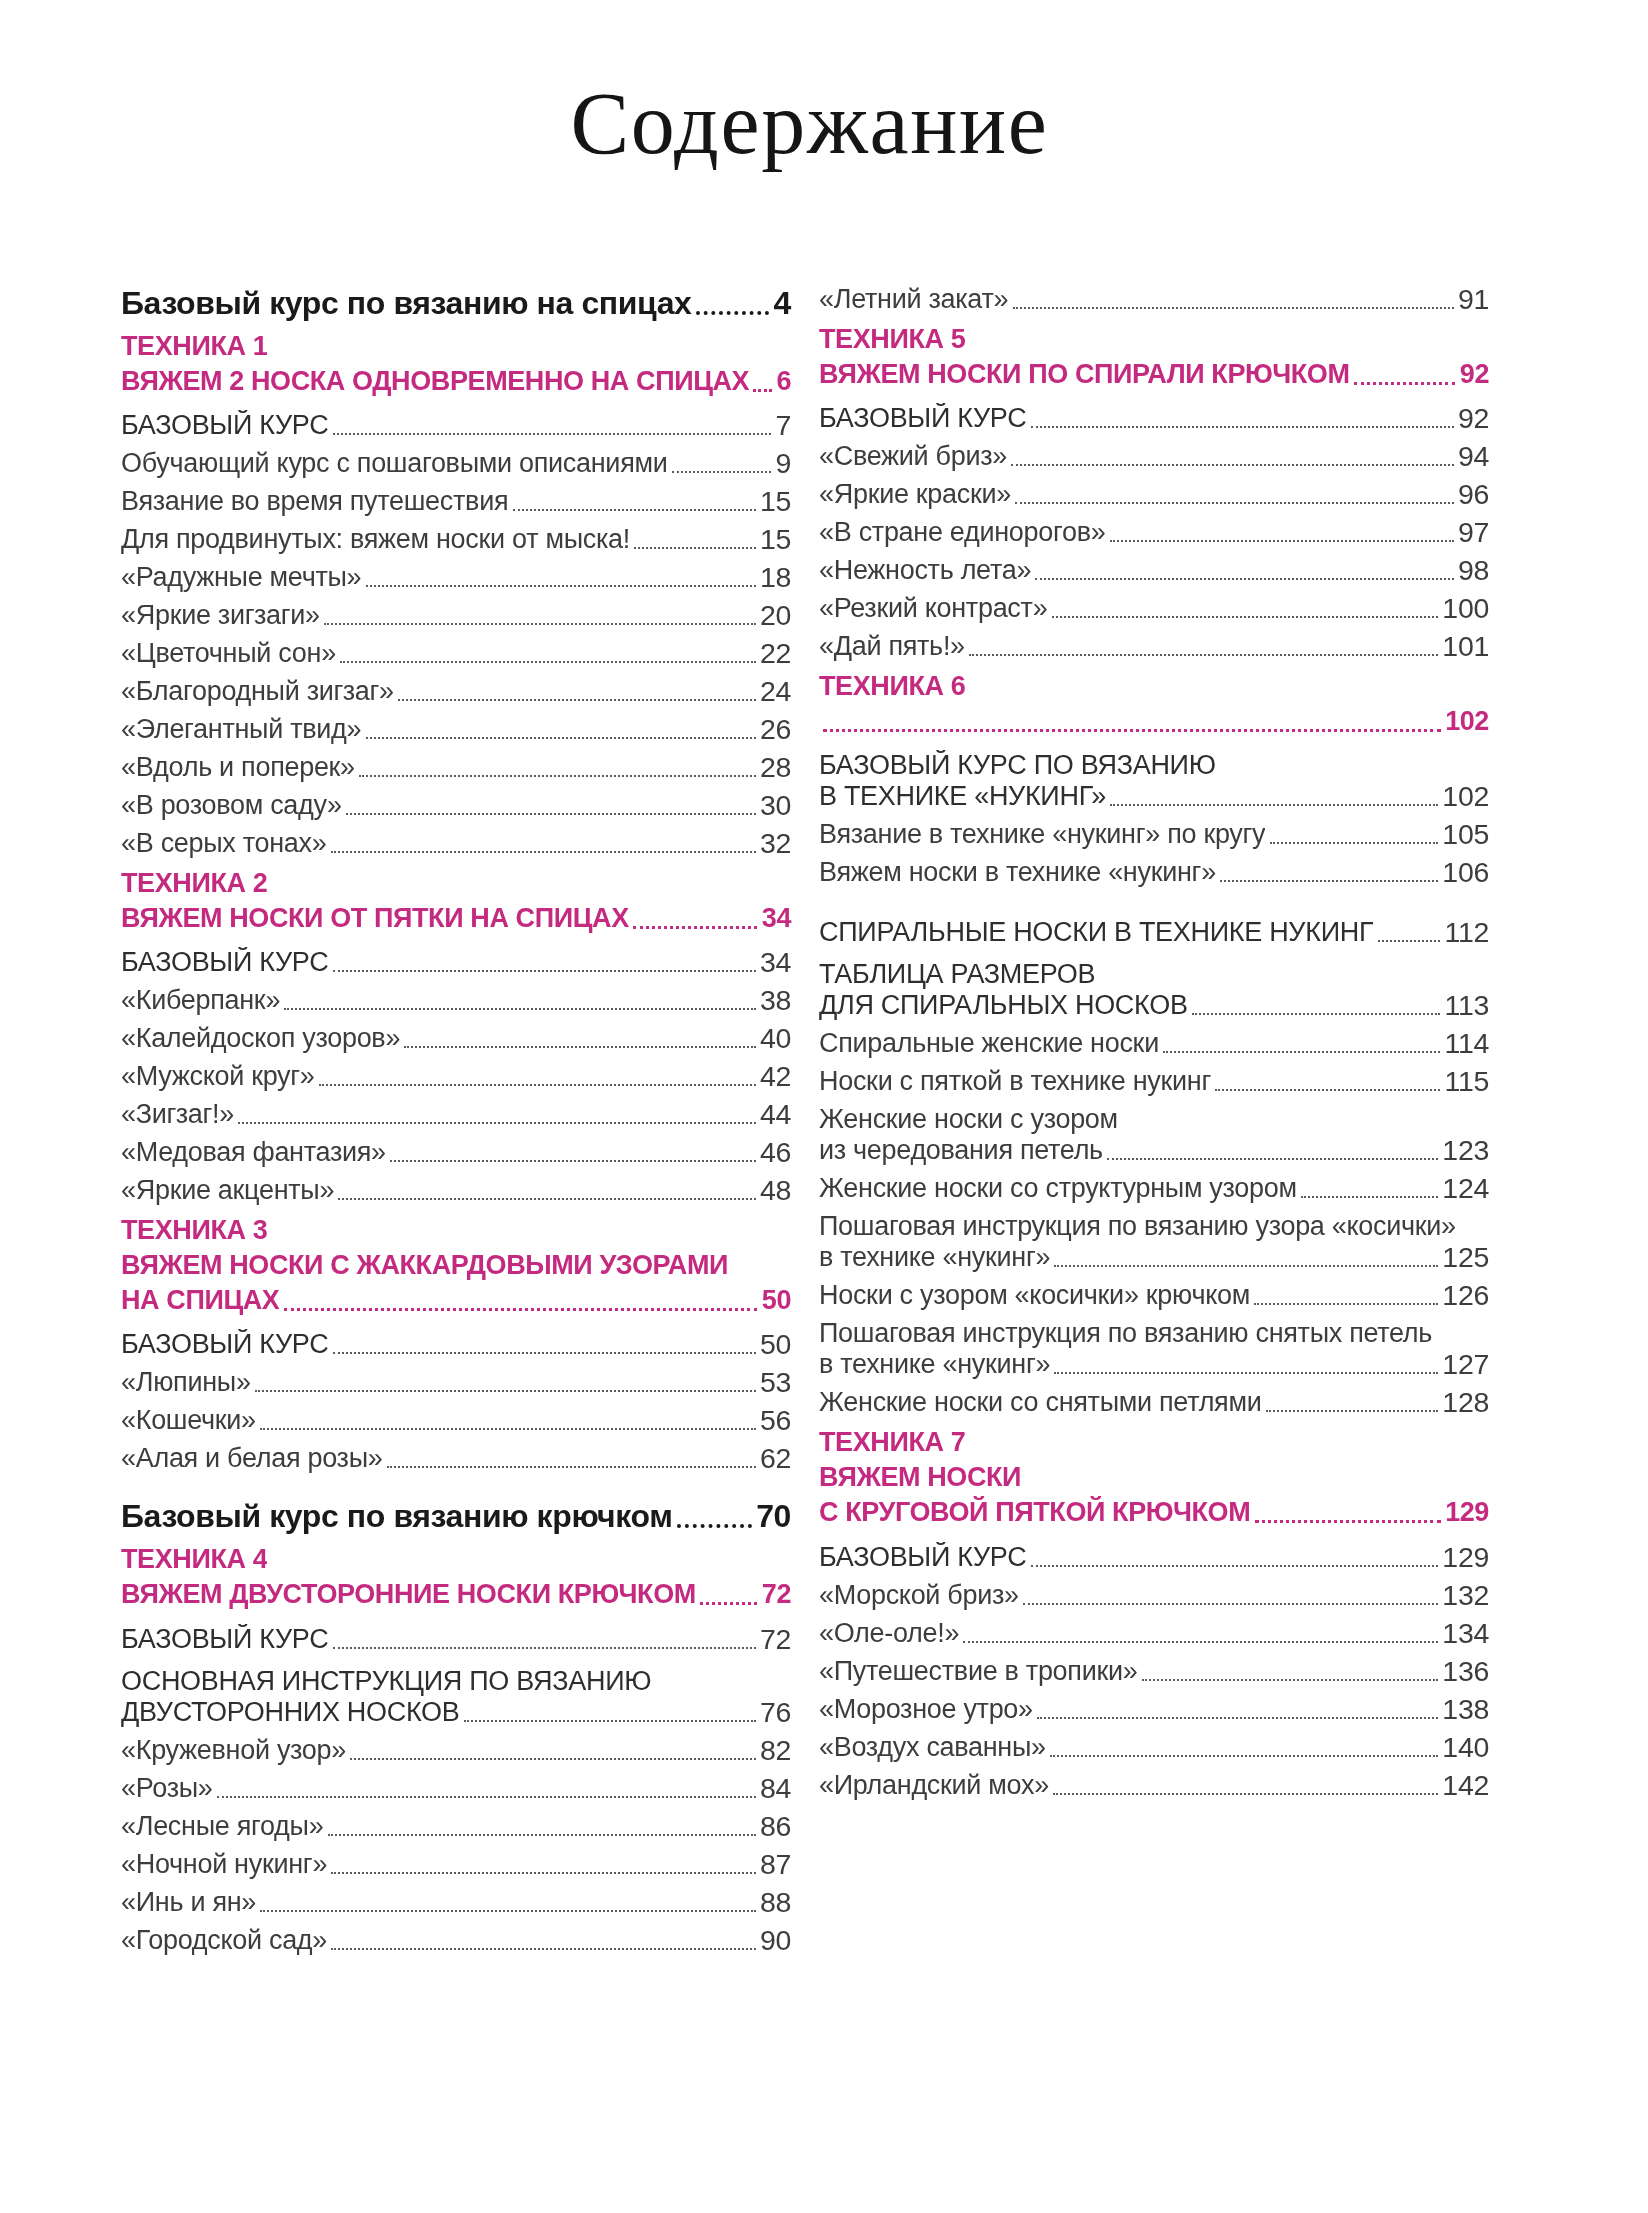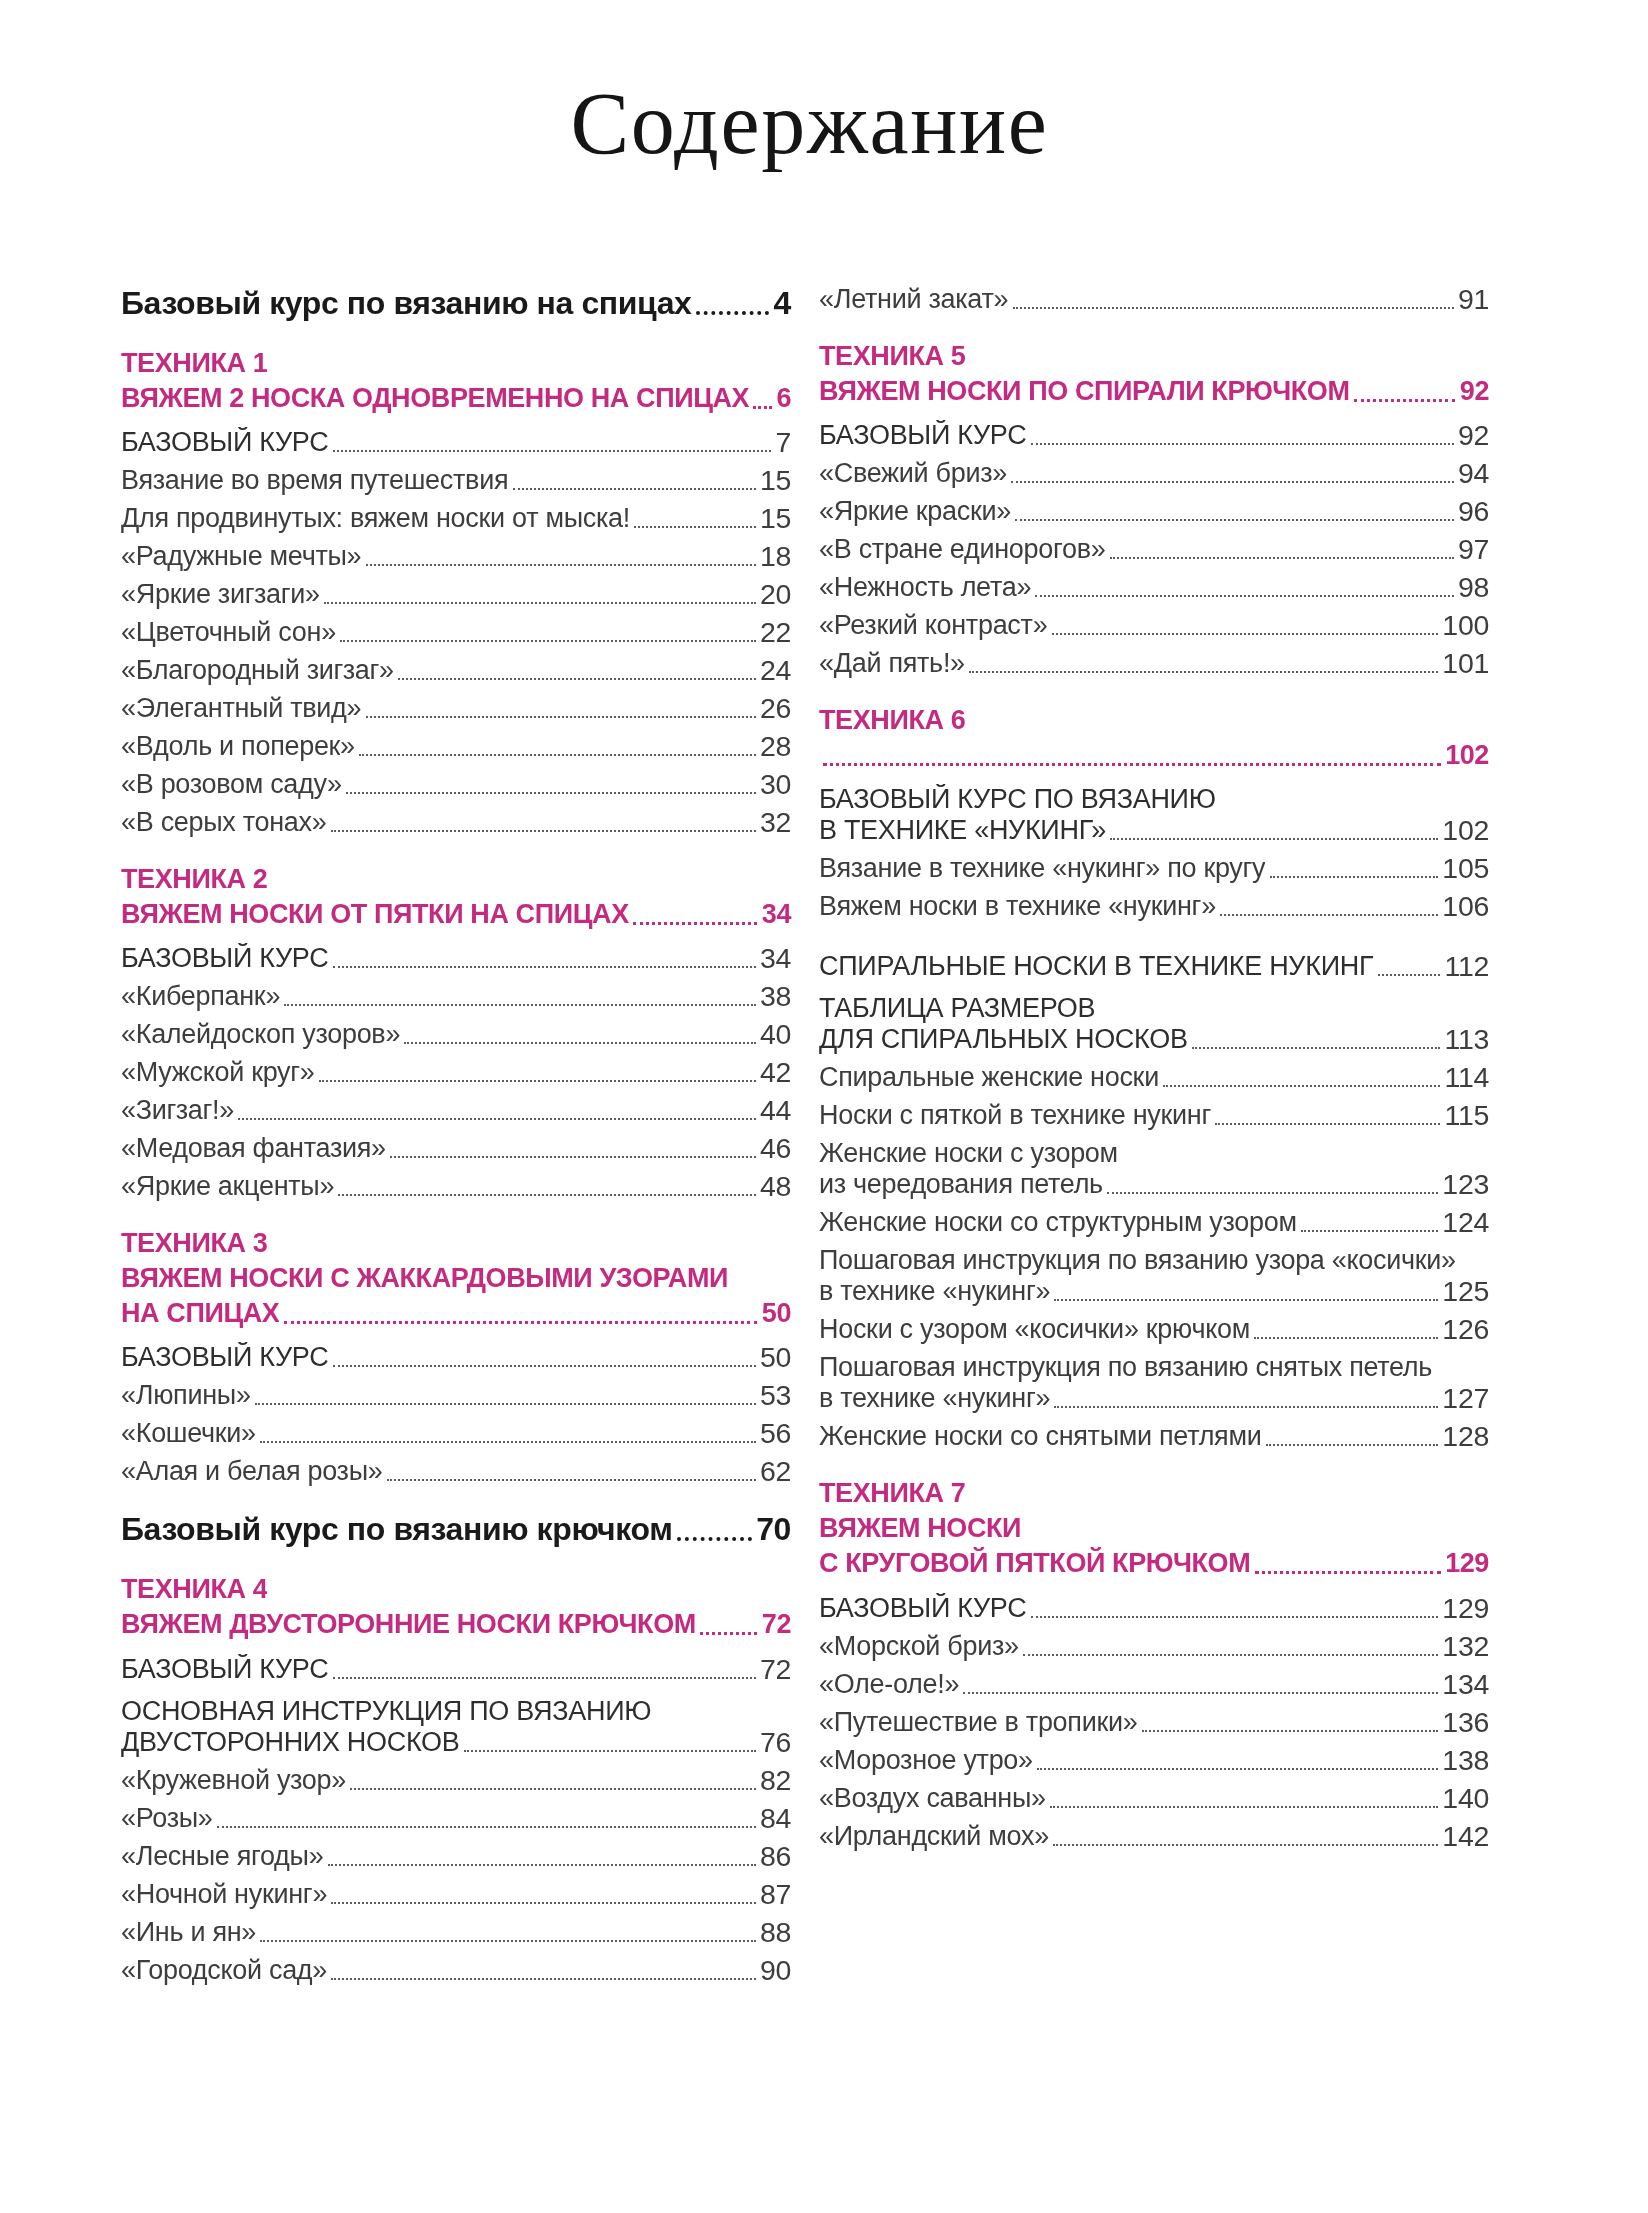--- a/index.html
+++ b/index.html
@@ -50,21 +50,21 @@
     border-bottom: 2.6px dotted #5c5c5c;
     margin: 0 4.3px 6px 4.3px;
   }
   .page-num { flex: 0 0 auto; font-size: 28.5px; color: #3d3d3d; }
 
   
   .item.subhead { margin-top: 11.2px; }
   .item.subhead .row { color: #2e2e2e; }
 
   
-  .item.technique { margin-top: 24px; }
+  .item.technique { margin-top: 7px; }
   .item.technique .row {
     line-height: 35px;
     font-weight: 700;
     font-size: 27px;
     letter-spacing: -0.4px;
     color: #c42a80;
   }
   .item.technique .leader { border-bottom: 3.5px dotted #c42a80; margin-bottom: 7px; }
   .item.technique .page-num { color: #c42a80; font-weight: 700; font-size: 27px; }
 
@@ -108,20 +108,27 @@
         </div>
         <div class="item subhead">
           <div class="row">
             <span class="txt">БАЗОВЫЙ КУРС</span>
             <span class="leader"></span>
             <span class="page-num">7</span>
           </div>
         </div>
         <div class="item entry">
           <div class="row">
+            <span class="txt">Обучающий курс с пошаговыми описаниями</span>
+            <span class="leader"></span>
+            <span class="page-num">9</span>
+          </div>
+        </div>
+        <div class="item entry">
+          <div class="row">
             <span class="txt">Вязание во время путешествия</span>
             <span class="leader"></span>
             <span class="page-num">15</span>
           </div>
         </div>
         <div class="item entry">
           <div class="row">
             <span class="txt">Для продвинутых: вяжем носки от мыска!</span>
             <span class="leader"></span>
             <span class="page-num">15</span>

